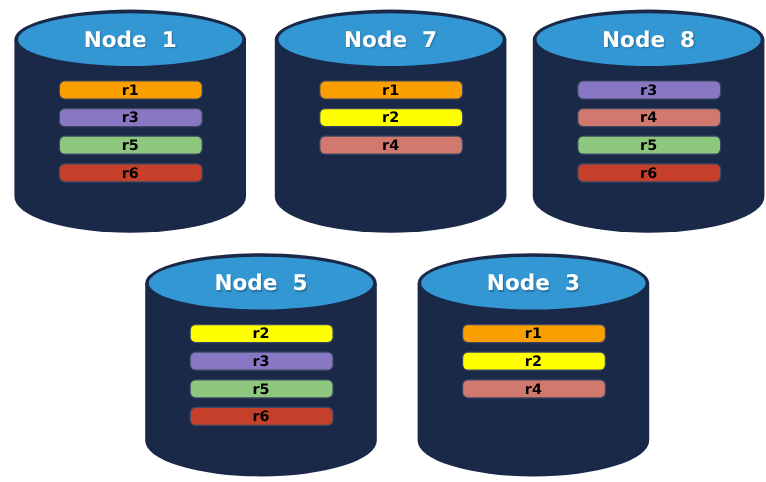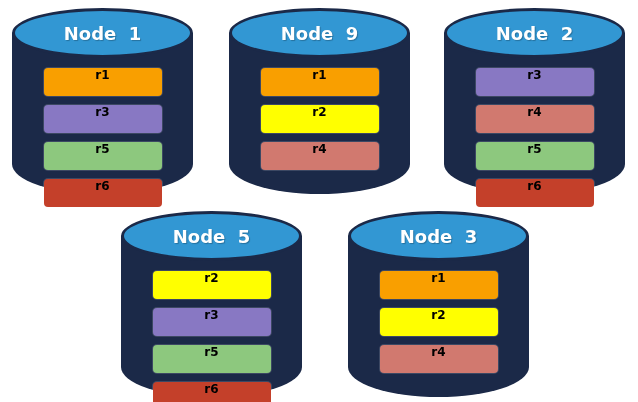--- a/index.html
+++ b/index.html
@@ -12,20 +12,21 @@
     position: relative;
     width: 638px;
     height: 402px;
     background: #FFFFFF;
     overflow: hidden;
   }
   .cylinder {
     position: absolute;
     width: 181px;
     height: 186px;
+    padding-left: 12px;
   }
   .node-1 { left: 12px;  top: 8px; }
   .node-2 { left: 229px; top: 8px; }
   .node-3 { left: 444px; top: 8px; }
   .node-4 { left: 121px; top: 211px; }
   .node-5 { left: 348px; top: 211px; }
 
   .cyl-body {
     position: absolute;
     left: 0; right: 0;
@@ -59,21 +60,21 @@
     left: 0; right: 0;
     top: 60px;
     z-index: 3;
     display: flex;
     flex-direction: column;
     align-items: center;
     gap: 9px;
   }
   .bar {
     width: 118px;
-    height: 28px;
+    height: 14px;
     line-height: 14px;
     border-radius: 4px;
     text-align: center;
     color: #000000;
     font-size: 12px;
     font-weight: bold;
     box-shadow: 0 0 0 1px rgba(255,255,255,0.15);
   }
 </style>
 </head>
@@ -88,32 +89,32 @@
       <div class="bars">
         <div class="bar" style="background: rgb(249, 159, 0);">r1</div>
         <div class="bar" style="background: rgb(136, 120, 195);">r3</div>
         <div class="bar" style="background: rgb(141, 200, 126);">r5</div>
         <div class="bar" style="background: rgb(196, 64, 42);">r6</div>
       </div>
     </div>
     <div class="cylinder node-2">
       <div class="cyl-body"></div>
       <div class="cyl-top">
-        <span class="node-label">Node  9</span>
+        <span class="node-label">Node  7</span>
       </div>
       <div class="bars">
         <div class="bar" style="background: rgb(249, 159, 0);">r1</div>
         <div class="bar" style="background: rgb(255, 255, 0);">r2</div>
         <div class="bar" style="background: rgb(209, 121, 111);">r4</div>
       </div>
     </div>
     <div class="cylinder node-3">
       <div class="cyl-body"></div>
       <div class="cyl-top">
-        <span class="node-label">Node  2</span>
+        <span class="node-label">Node  8</span>
       </div>
       <div class="bars">
         <div class="bar" style="background: rgb(136, 120, 195);">r3</div>
         <div class="bar" style="background: rgb(209, 121, 111);">r4</div>
         <div class="bar" style="background: rgb(141, 200, 126);">r5</div>
         <div class="bar" style="background: rgb(196, 64, 42);">r6</div>
       </div>
     </div>
     <div class="cylinder node-4">
       <div class="cyl-body"></div>

